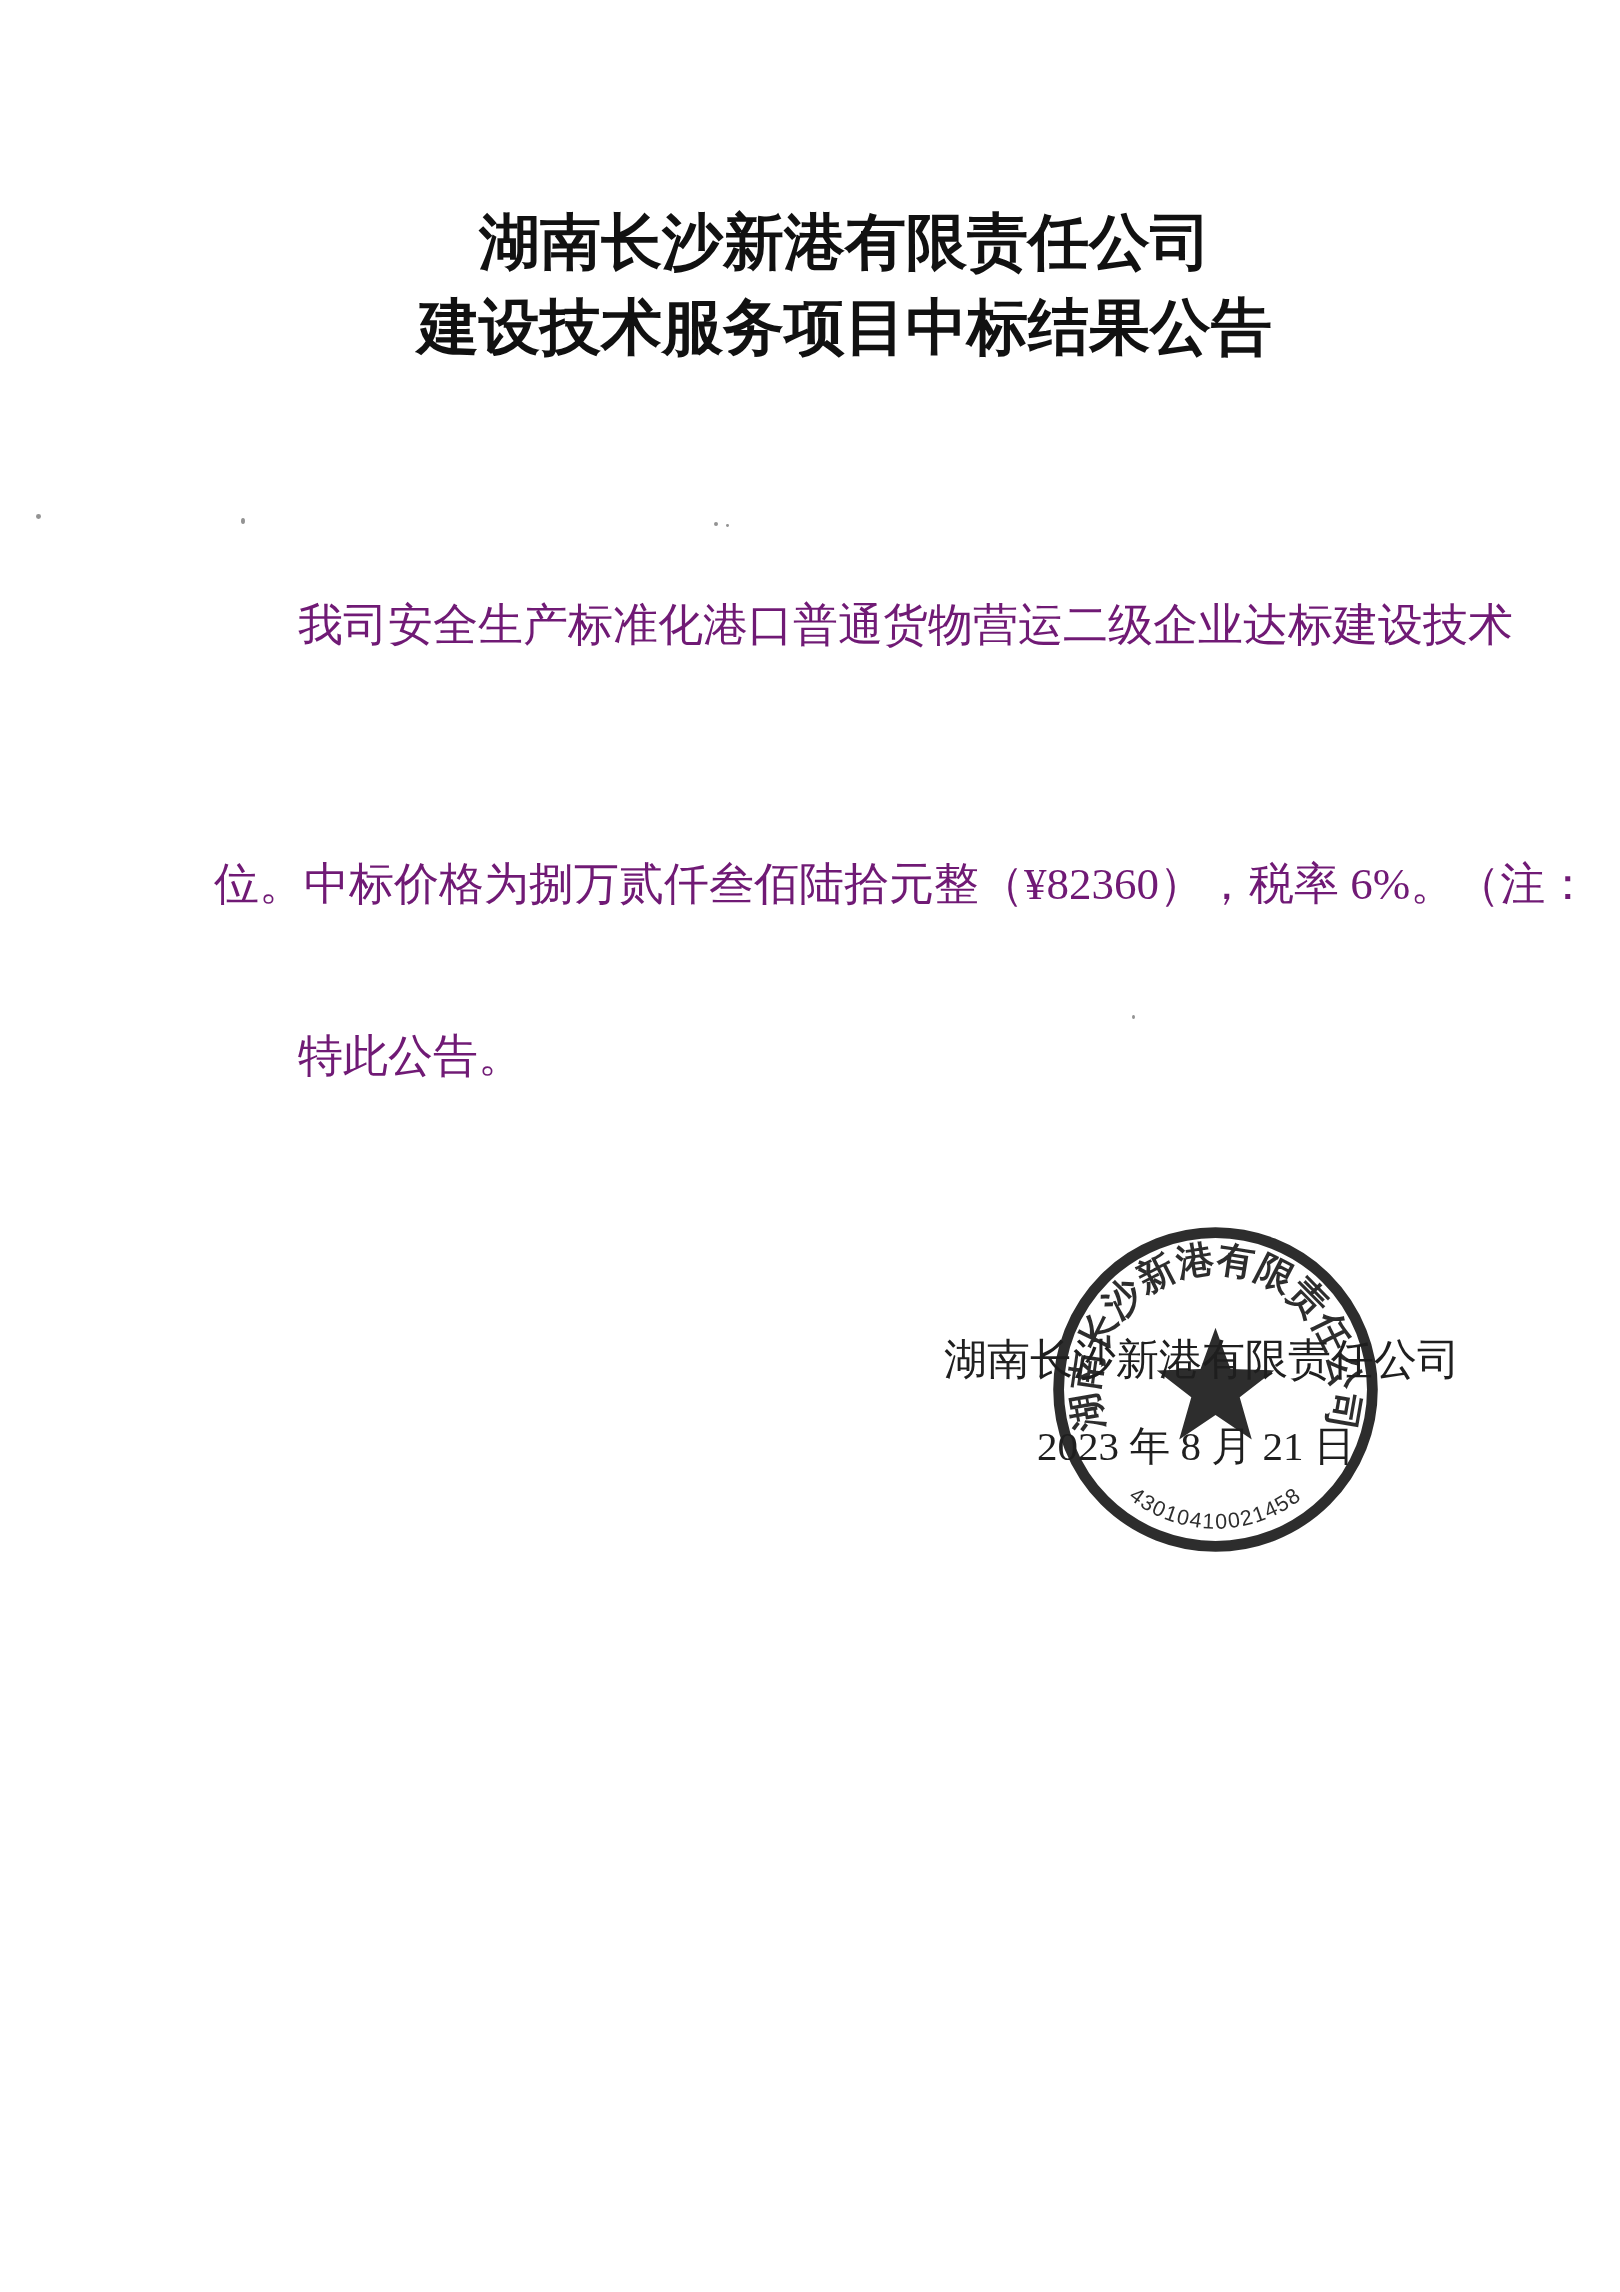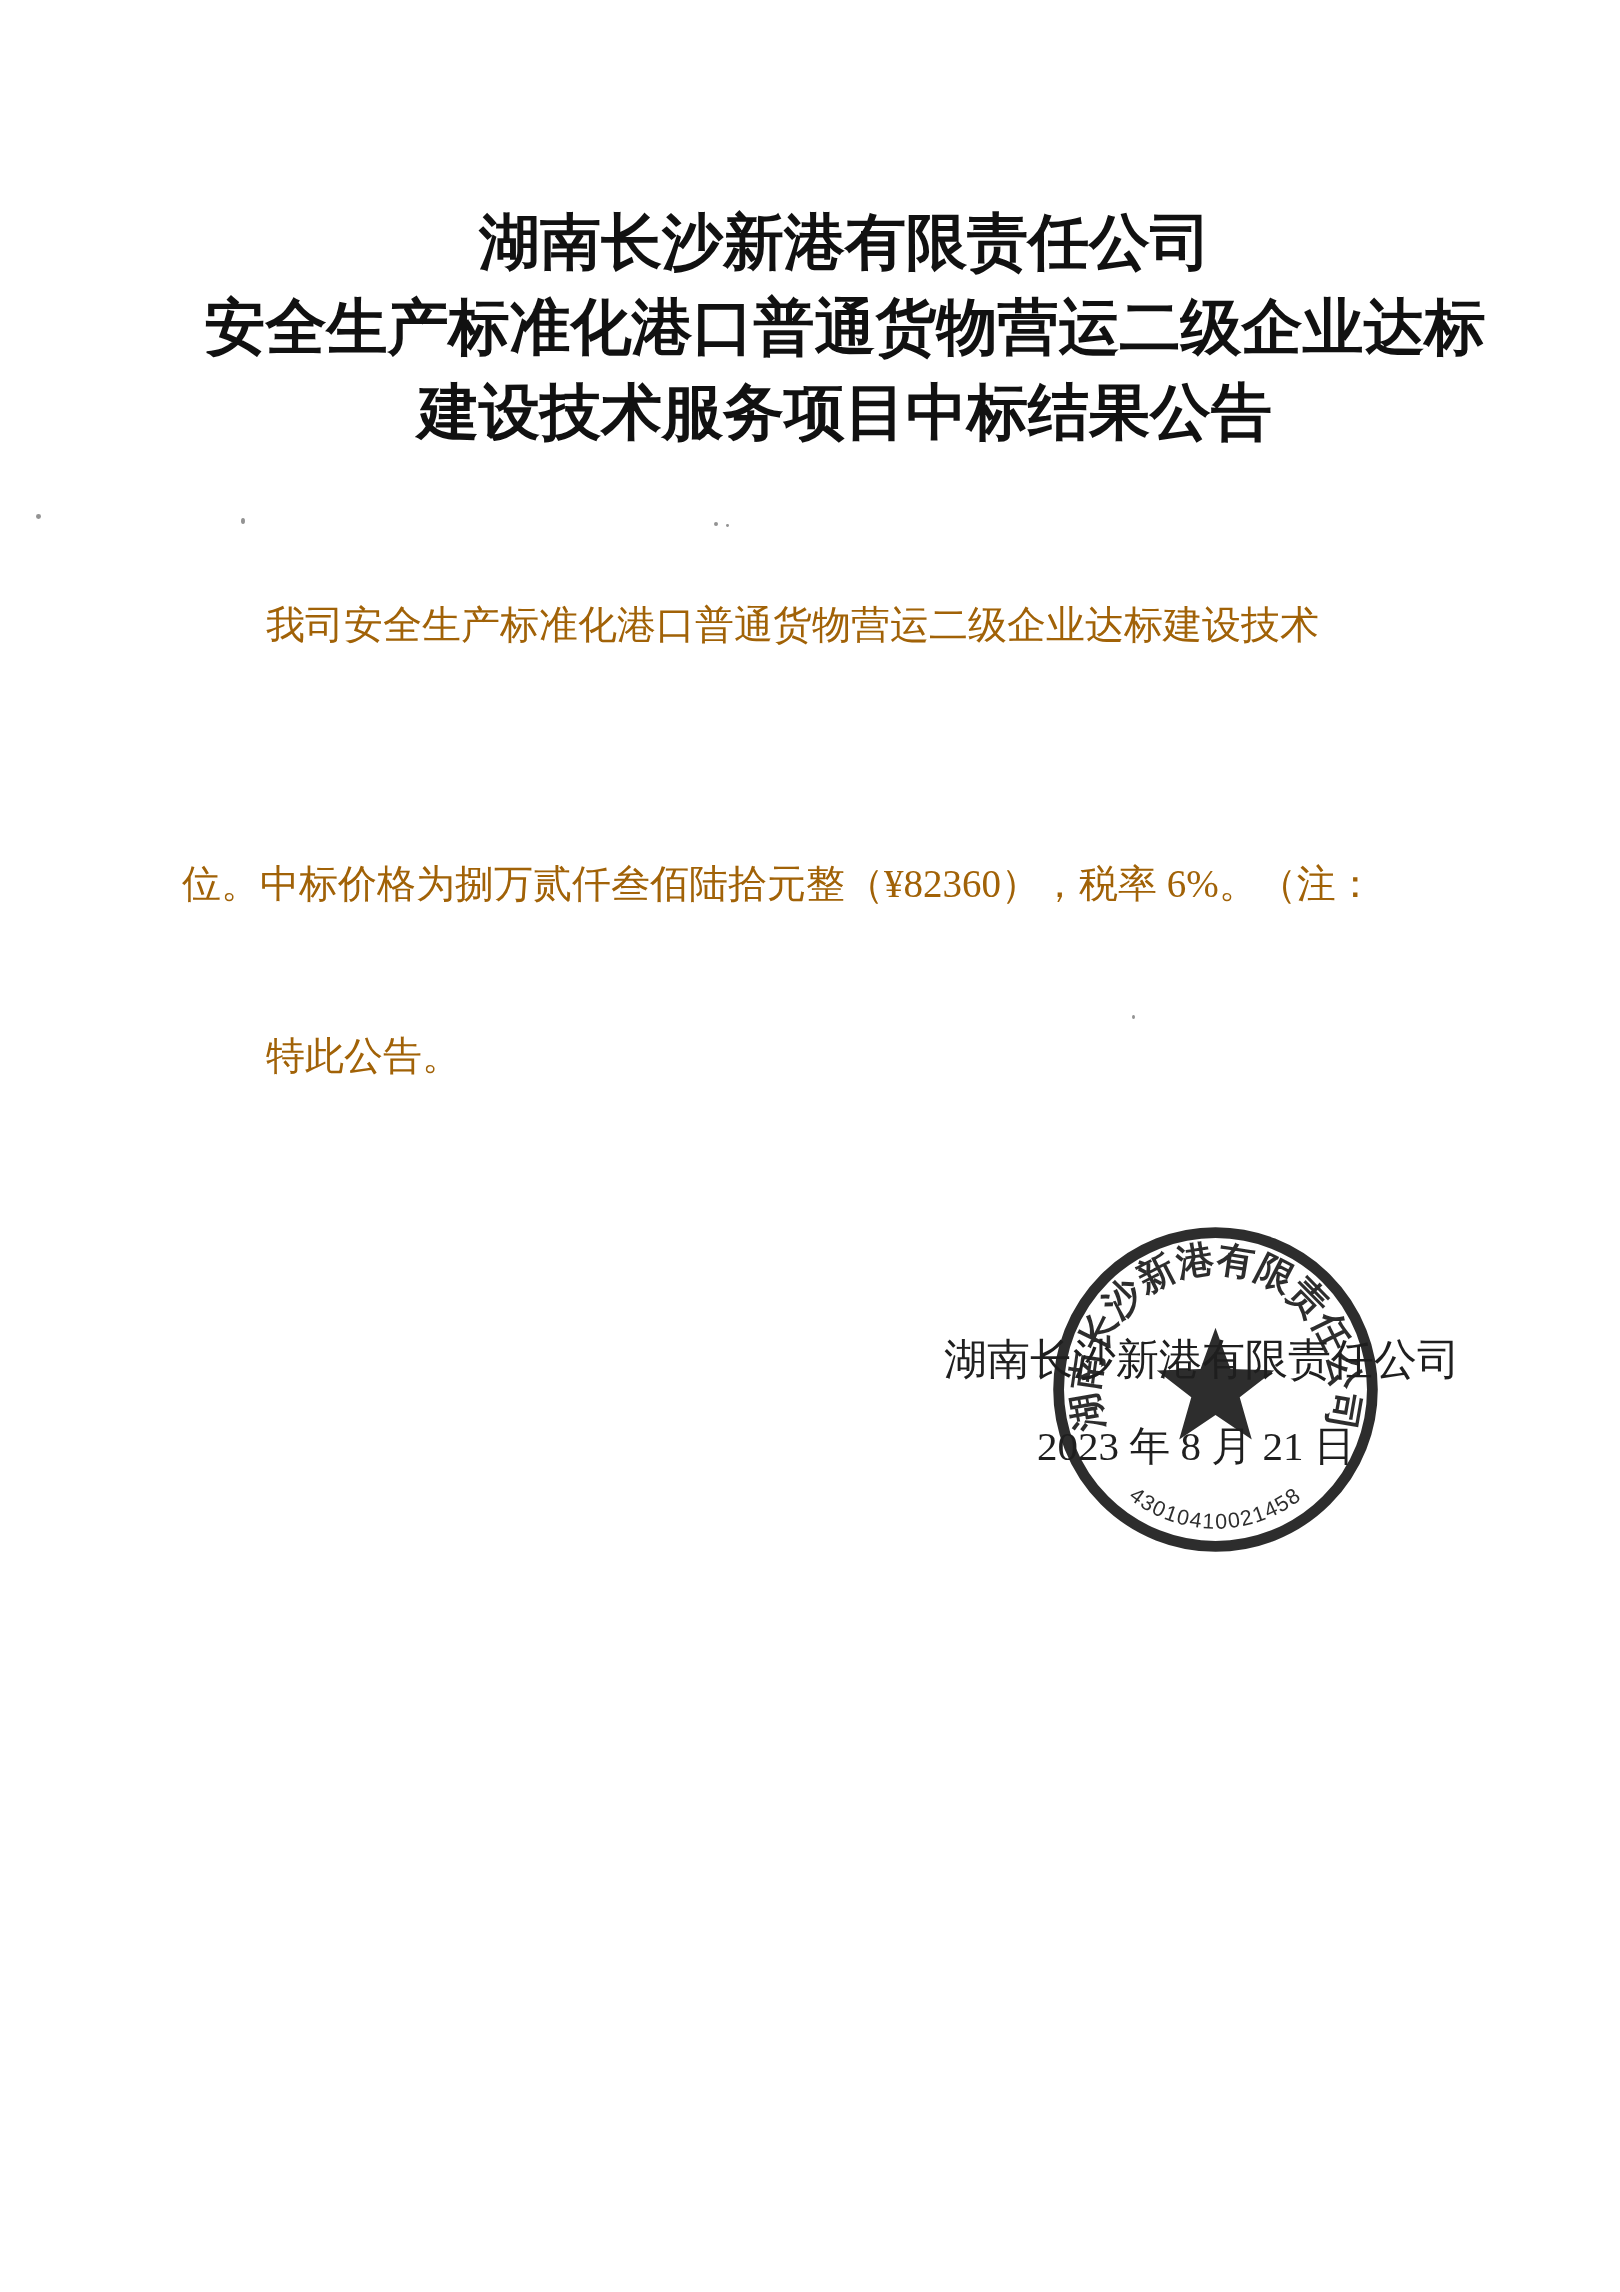--- a/index.html
+++ b/index.html
@@ -17,26 +17,26 @@
     left:196px;top:200px;width:1298px;
     text-align:center;
     font-size:61px;line-height:85px;
     font-weight:700;
     letter-spacing:0px;
     color:#111111;
   }
   .doc-title .t-line{white-space:nowrap;}
   .body-line{
     position:absolute;
-    left:182px;
+    left:214px;
     width:1304px;
-    font-size:39px;
+    font-size:45px;
     line-height:86px;
     white-space:nowrap;
-    color:#a16207;
+    color:#701a75;
   }
   .body-line.indent{text-indent:84px;}
   .sig-line{
     position:absolute;
     left:944px;top:1329px;
     font-size:43px;line-height:61px;
     white-space:nowrap;
     color:#1f1f1f;
   }
   .date-line{
@@ -73,21 +73,20 @@
   .speck.s4{left:726px;top:524px;width:2.9px;height:2.9px;}
   .speck.s5{left:1132px;top:1015px;width:2.9px;height:3.9px;}
 </style>
 </head>
 <body>
 
 <div class="page">
 
   <div class="doc-title">
     <div class="t-line">湖南长沙新港有限责任公司</div>
-    <div class="t-line">安全生产标准化港口普通货物营运二级企业达标</div>
     <div class="t-line">建设技术服务项目中标结果公告</div>
   </div>
 
   <div class="speck s1"></div>
   <div class="speck s2"></div>
   <div class="speck s3"></div>
   <div class="speck s4"></div>
   <div class="speck s5"></div>
 
   <div class="body-line indent" style="top:582px;">我司安全生产标准化港口普通货物营运二级企业达标建设技术</div>

